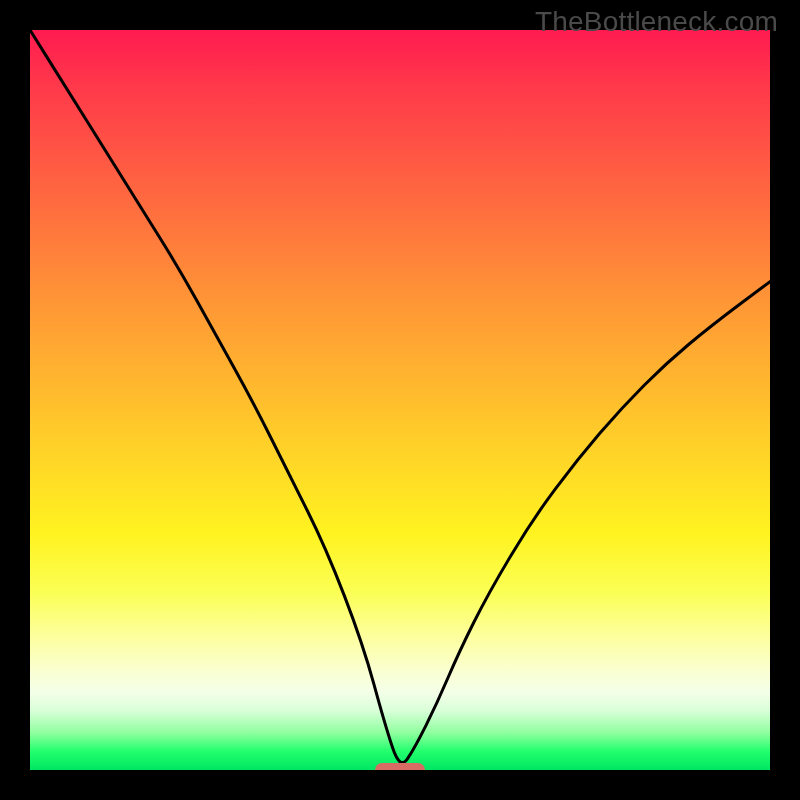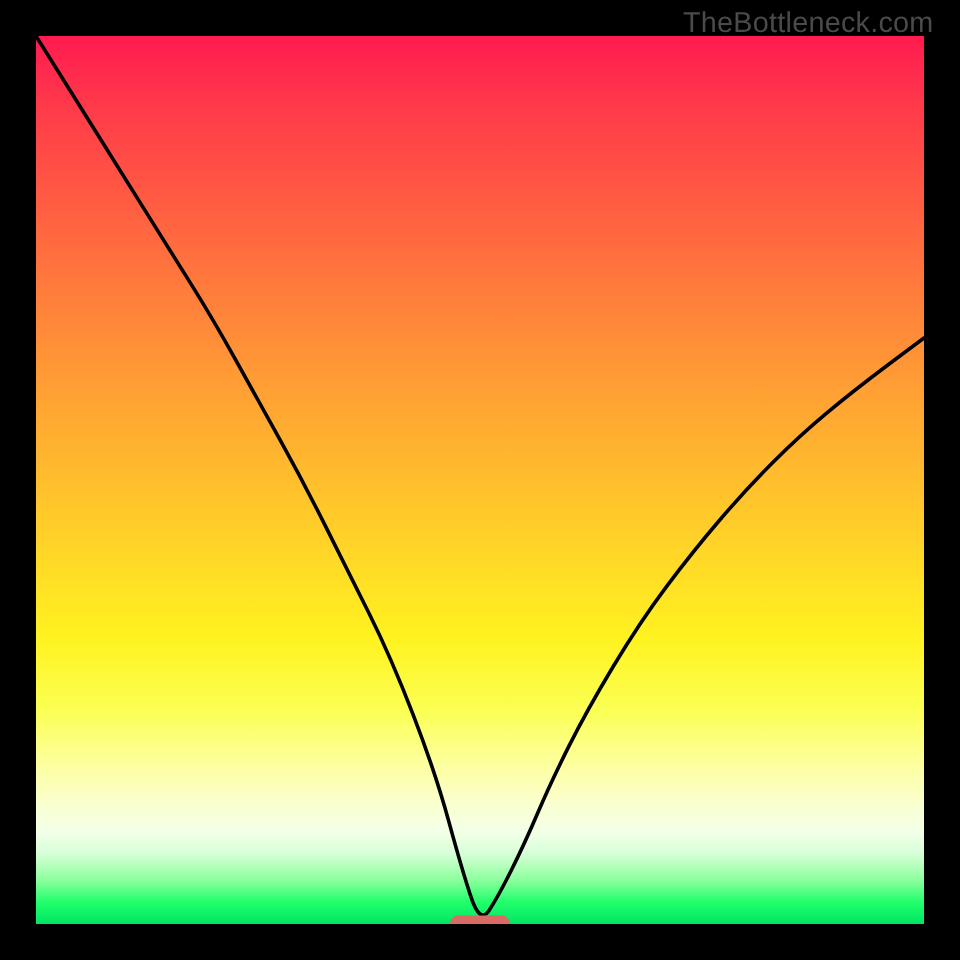--- a/index.html
+++ b/index.html
@@ -15,21 +15,21 @@
     position: relative;
     width: 800px;
     height: 800px;
     background: #000;
   }
   .watermark {
     position: absolute;
     top: 6px;
     right: 22px;
     color: #4a4a4a;
-    font-size: 24px;
+    font-size: 28px;
     font-weight: 500;
     letter-spacing: 0.2px;
     z-index: 10;
   }
   .plot {
     position: absolute;
     left: 30px;
     top: 30px;
     width: 740px;
     height: 740px;

